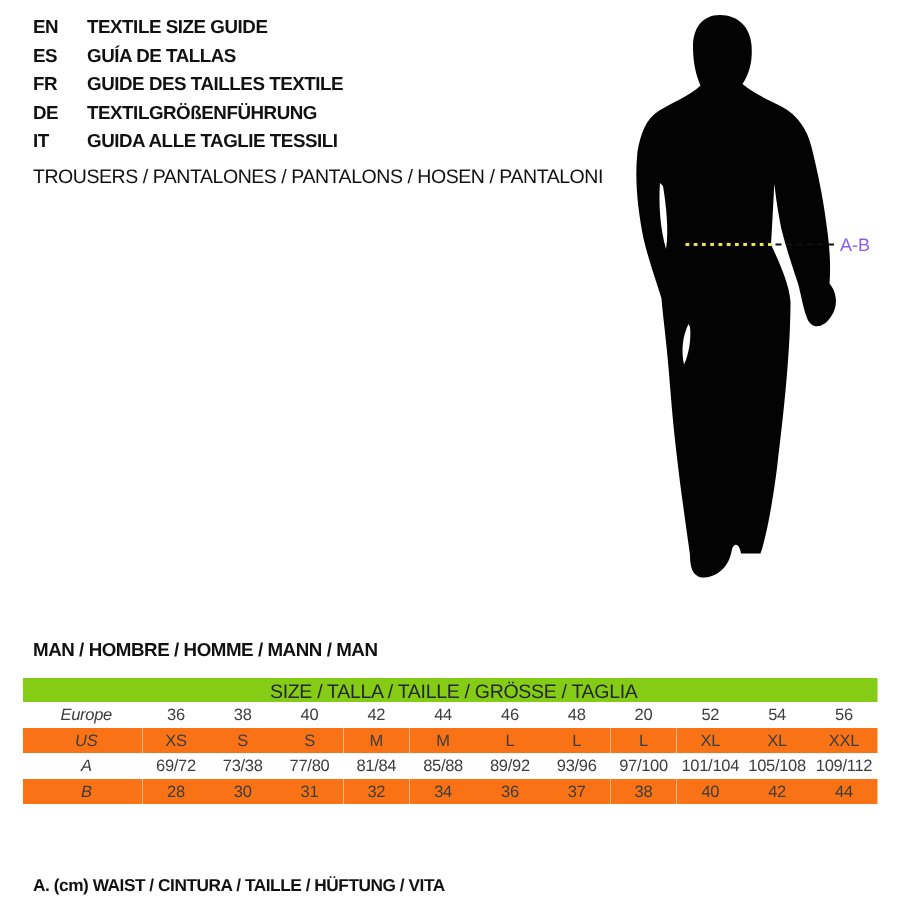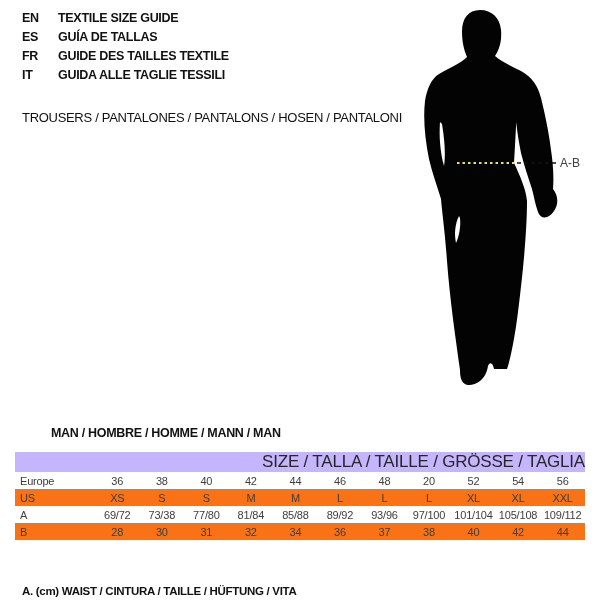--- a/index.html
+++ b/index.html
@@ -24,43 +24,42 @@
   .garment-title {
     position:absolute; left:22px; top:110px;
     font-weight:normal; font-size:13px; letter-spacing:-0.3px;
     white-space:nowrap;
   }
 
   
   .figure-wrap { position:absolute; left:380px; top:0; width:220px; height:400px; }
   .measure-label {
     position:absolute; left:560px; top:156px;
-    font-size:12px; color:#404040; white-space:nowrap;
+    font-size:12px; color:#8b5cf6; white-space:nowrap;
   }
 
   
   .section-title {
     position:absolute; left:22px; top:426px;
     font-weight:bold; font-size:12.5px; letter-spacing:-0.3px;
     white-space:nowrap;
-    margin-left:29px;
   }
 
   
   table.size-table {
     position:absolute; left:15px; top:452px; width:570px;
     border-collapse:collapse; table-layout:fixed;
     font-size:11px; color:#3d3d3d; letter-spacing:-0.2px;
   }
   .size-table td { height:17px; text-align:center; vertical-align:middle; overflow:hidden; }
   .size-table .table-header-cell {
-    background:#c4b5fd; height:16px; text-align:right; padding-left:5px;
-    color:#262626; font-size:17px;
-  }
-  .size-table .row-label { text-align:left; padding-left:5px; }
+    background:#84cc16; height:16px; text-align:center; padding-left:5px;
+    color:#262626; font-size:13px;
+  }
+  .size-table .row-label { text-align:center; padding-left:5px;font-style:italic; }
   .size-table tr.alt td { background:#f97316; }
 
   
   .footnotes {
     position:absolute; left:22px; top:559px;
     font-weight:bold; font-size:11.5px; line-height:16.5px;
     letter-spacing:-0.3px; white-space:nowrap;margin-top:24px;
   }
 </style>
 </head>
@@ -71,20 +70,24 @@
     <span class="lang-code">EN</span>
     <span class="lang-label">TEXTILE SIZE GUIDE</span>
   </div>
   <div class="lang-row">
     <span class="lang-code">ES</span>
     <span class="lang-label">GUÍA DE TALLAS</span>
   </div>
   <div class="lang-row">
     <span class="lang-code">FR</span>
     <span class="lang-label">GUIDE DES TAILLES TEXTILE</span>
+  </div>
+  <div class="lang-row">
+    <span class="lang-code">DE</span>
+    <span class="lang-label">TEXTILGRÖßENFÜHRUNG</span>
   </div>
   <div class="lang-row">
     <span class="lang-code">IT</span>
     <span class="lang-label">GUIDA ALLE TAGLIE TESSILI</span>
   </div>
 </div>
 
 <div class="garment-title">TROUSERS / PANTALONES / PANTALONS / HOSEN / PANTALONI</div>
 
 <div class="figure-wrap">

